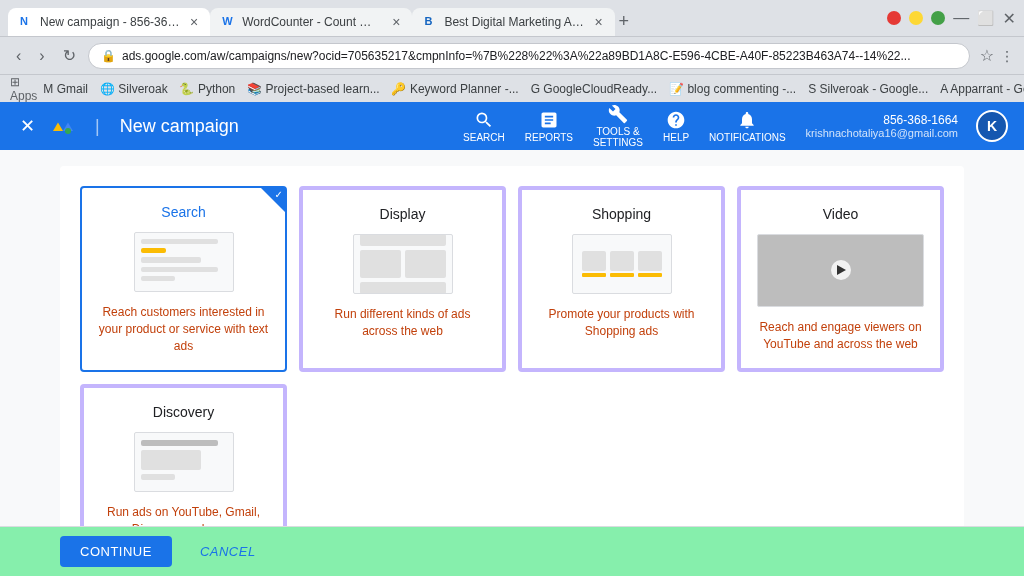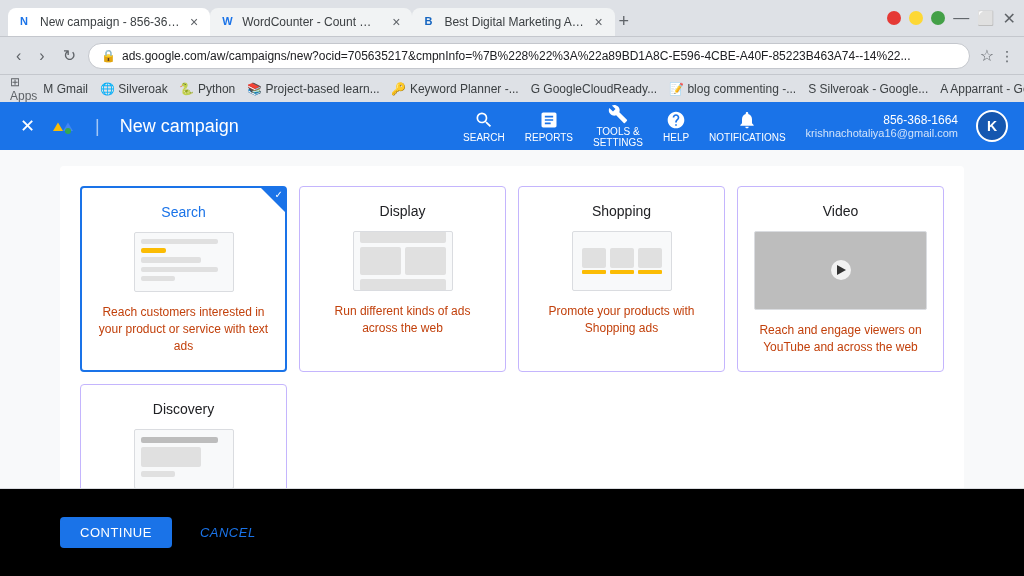--- a/index.html
+++ b/index.html
@@ -35,21 +35,21 @@
     .header-icon-item svg { width: 20px; height: 20px; }
     .header-user { display: flex; align-items: center; gap: 18px; color: #fff; font-size: 12px; }
     .user-avatar { width: 32px; height: 32px; border-radius: 50%; background: #1557b0; border: 2px solid #fff; display: flex; align-items: center; justify-content: center; font-weight: bold; font-size: 14px; color: #fff; }
 
     
     .ads-main { flex: 1; overflow-y: auto; background: #f8f9fa; padding: 16px 60px; }
 
     .campaign-section { background: #fff; border-radius: 4px; padding: 20px; margin-bottom: 16px; }
 
     .campaign-types { display: grid; grid-template-columns: repeat(4, 1fr); gap: 12px; margin-bottom: 12px; }
-    .campaign-type-card { border: 1px solid #c4b5fd; border-radius: 4px; padding: 16px; display: flex; flex-direction: column; align-items: center; cursor: pointer; position: relative; }
+    .campaign-type-card { border: 4px solid #c4b5fd; border-radius: 4px; padding: 16px; display: flex; flex-direction: column; align-items: center; cursor: pointer; position: relative; }
     .campaign-type-card.selected { border: 2px solid #1a73e8; }
     .campaign-type-card.selected::after { content: ''; position: absolute; top: 0; right: 0; width: 0; height: 0; border-style: solid; border-width: 0 24px 24px 0; border-color: transparent #1a73e8 transparent transparent; }
     .campaign-type-card.selected::before { content: '✓'; position: absolute; top: 1px; right: 2px; color: #fff; font-size: 10px; z-index: 1; }
     .card-title { font-size: 14px; color: #1a73e8; margin-bottom: 12px; font-weight: 500; }
     .card-title.non-selected { color: #202124; }
     .card-illustration { width: 100px; height: 60px; background: #f8f9fa; border: 1px solid #dadce0; border-radius: 2px; margin-bottom: 12px; position: relative; overflow: hidden; display: flex; flex-direction: column; justify-content: center; align-items: flex-start; padding: 6px; }
     .card-description { font-size: 12px; color: #c2410c; text-align: center; line-height: 1.4; }
 
     
     .illus-search { }
@@ -72,21 +72,21 @@
     .illus-video { display: flex; align-items: center; justify-content: center; background: #bdbdbd; width: 100%; height: 100%; }
     .play-btn { width: 20px; height: 20px; border-radius: 50%; background: rgba(255,255,255,0.8); display: flex; align-items: center; justify-content: center; }
     .play-triangle { width: 0; height: 0; border-style: solid; border-width: 5px 0 5px 9px; border-color: transparent transparent transparent #333; margin-left: 2px; }
 
     .illus-discovery { }
 
     
     .campaign-types-row2 { display: grid; grid-template-columns: repeat(4, 1fr); gap: 12px; }
 
     
-    .ads-footer { background: #000000; padding: 28px 60px; display: flex; align-items: center; gap: 12px; border-top: 1px solid #dadce0; flex-shrink: 0; }
+    .ads-footer { background: #86efac; padding: 9px 60px; display: flex; align-items: center; gap: 12px; border-top: 1px solid #dadce0; flex-shrink: 0; }
     .btn-continue { background: #1a73e8; color: #fff; border: none; padding: 8px 20px; font-size: 13px; font-weight: 500; border-radius: 4px; cursor: pointer; letter-spacing: 0.5px; }
     .btn-cancel { background: none; color: #1a73e8; border: none; padding: 8px 16px; font-size: 13px; font-weight: 500; cursor: pointer; letter-spacing: 0.5px; font-style: italic; }
   </style>
 </head>
 <body>
 
 <div class="app">
 
   <div class="browser-total">
     <div class="browser-chrome">

